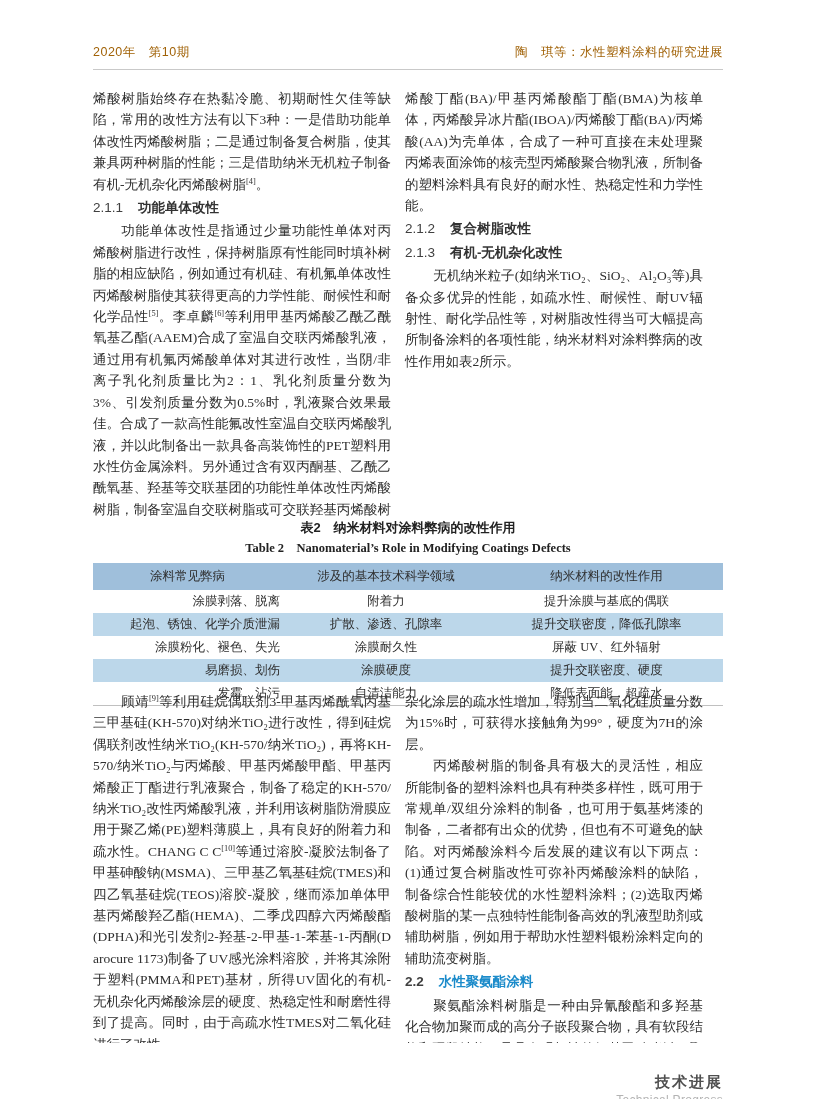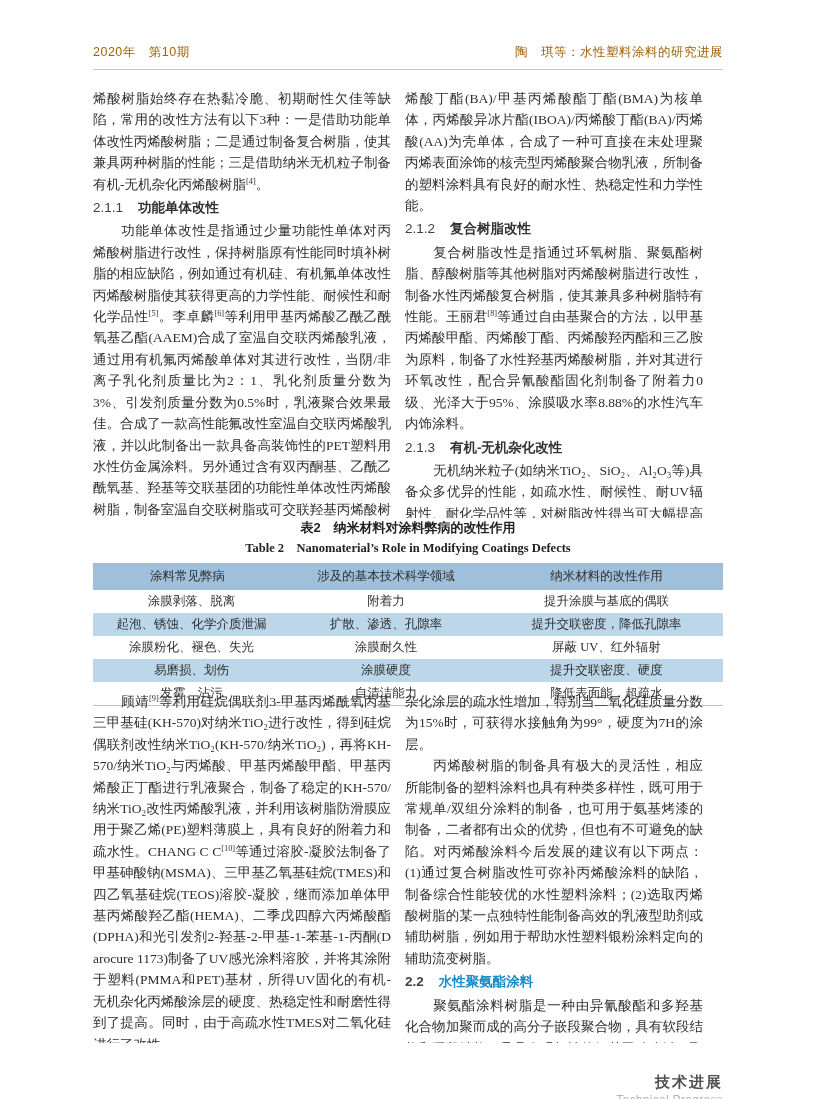--- a/index.html
+++ b/index.html
@@ -36,21 +36,21 @@
   .tbl-title-en{
     text-align:center;font-family:"Liberation Serif","DejaVu Serif",serif;
     font-weight:700;font-size:12.5px;color:#222;margin:0 0 6px 0;
   }
   table.tbl{width:100%;border-collapse:collapse;font-size:12.5px;color:#2e2e2e;
     border-bottom:1px solid #c0c0c0;}
   table.tbl th{
     background:#9fbfdb;font-weight:400;padding:5px 18px;text-align:center;
   }
   table.tbl td{padding:3px 2px;text-align:center;}
-  table.tbl td:first-child{text-align:center;padding-left:10px;margin-top:32px;}
+  table.tbl td:first-child{text-align:right;padding-left:10px;margin-top:32px;}
   table.tbl tbody tr:nth-child(even){background:#bcd7ea;}
   table.tbl col.c1{width:30%;} table.tbl col.c2{width:33%;} table.tbl col.c3{width:37%;}
   .footer{position:absolute;top:1068px;right:93px;display:flex;flex-direction:column;}
   .footer-text{text-align:right;margin-top:5px;}
   .footer-zh{
     font-family:"Liberation Sans","DejaVu Sans",sans-serif;
     font-weight:700;font-size:15px;color:#4f4f4f;letter-spacing:2px;
   }
   .footer-en{
     font-family:"Liberation Sans","DejaVu Sans",sans-serif;
@@ -73,21 +73,20 @@
 
 <div class="cols cols-top">
   <div class="col" id="col-top-left">
       <p class="para">烯酸树脂始终存在热黏冷脆、初期耐性欠佳等缺陷，常用的改性方法有以下3种：一是借助功能单体改性丙烯酸树脂；二是通过制备复合树脂，使其兼具两种树脂的性能；三是借助纳米无机粒子制备有机-无机杂化丙烯酸树脂<sup>[4]</sup>。</p>
       <p class="heading h3"><span class="hnum">2.1.1</span><span class="htitle">功能单体改性</span></p>
       <p class="para indent">功能单体改性是指通过少量功能性单体对丙烯酸树脂进行改性，保持树脂原有性能同时填补树脂的相应缺陷，例如通过有机硅、有机氟单体改性丙烯酸树脂使其获得更高的力学性能、耐候性和耐化学品性<sup>[5]</sup>。李卓麟<sup>[6]</sup>等利用甲基丙烯酸乙酰乙酰氧基乙酯(AAEM)合成了室温自交联丙烯酸乳液，通过用有机氟丙烯酸单体对其进行改性，当阴/非离子乳化剂质量比为2：1、乳化剂质量分数为3%、引发剂质量分数为0.5%时，乳液聚合效果最佳。合成了一款高性能氟改性室温自交联丙烯酸乳液，并以此制备出一款具备高装饰性的PET塑料用水性仿金属涂料。另外通过含有双丙酮基、乙酰乙酰氧基、羟基等交联基团的功能性单体改性丙烯酸树脂，制备室温自交联树脂或可交联羟基丙烯酸树脂，通过调节涂料的交联密度提升涂料的硬度、耐化学品性和耐刮擦性。如林晓琼等以丙</p>
     </div>
   <div class="col" id="col-top-right">
       <p class="para">烯酸丁酯(BA)/甲基丙烯酸酯丁酯(BMA)为核单体，丙烯酸异冰片酯(IBOA)/丙烯酸丁酯(BA)/丙烯酸(AA)为壳单体，合成了一种可直接在未处理聚丙烯表面涂饰的核壳型丙烯酸聚合物乳液，所制备的塑料涂料具有良好的耐水性、热稳定性和力学性能。</p>
       <p class="heading h3"><span class="hnum">2.1.2</span><span class="htitle">复合树脂改性</span></p>
-      <p class="para indent">复合树脂改性是指通过环氧树脂、聚氨酯树脂、醇酸树脂等其他树脂对丙烯酸树脂进行改性，制备水性丙烯酸复合树脂，使其兼具多种树脂特有性能。王丽君<sup>[8]</sup>等通过自由基聚合的方法，以甲基丙烯酸甲酯、丙烯酸丁酯、丙烯酸羟丙酯和三乙胺为原料，制备了水性羟基丙烯酸树脂，并对其进行环氧改性，配合异氰酸酯固化剂制备了附着力0级、光泽大于95%、涂膜吸水率8.88%的水性汽车内饰涂料。</p>
       <p class="heading h3"><span class="hnum">2.1.3</span><span class="htitle">有机-无机杂化改性</span></p>
       <p class="para indent">无机纳米粒子(如纳米TiO₂、SiO₂、Al₂O₃等)具备众多优异的性能，如疏水性、耐候性、耐UV辐射性、耐化学品性等，对树脂改性得当可大幅提高所制备涂料的各项性能，纳米材料对涂料弊病的改性作用如表2所示。</p>
     </div>
 </div>
 
 <div class="tablewrap">
   <p class="tbl-title-zh">表2　纳米材料对涂料弊病的改性作用</p>
   <p class="tbl-title-en">Table 2　Nanomaterial’s Role in Modifying Coatings Defects</p>
   <table class="tbl">
     <colgroup>

